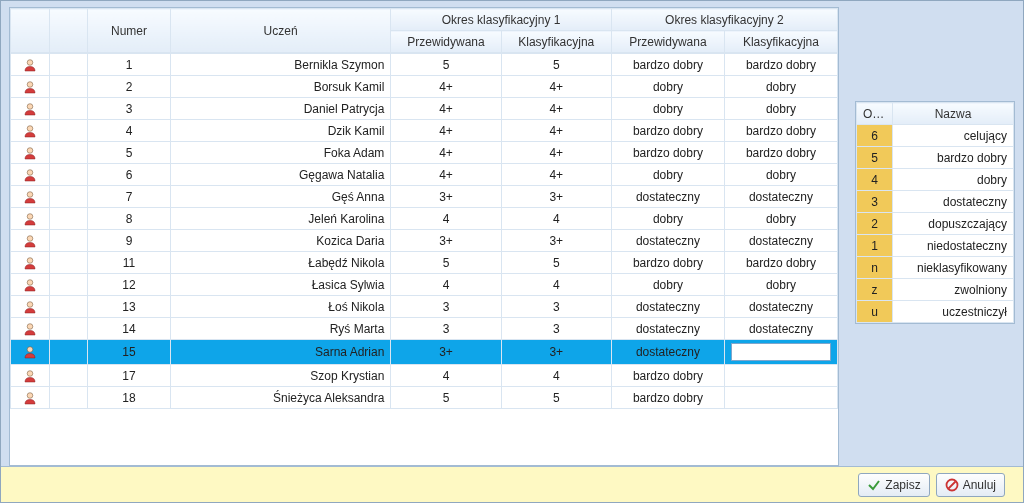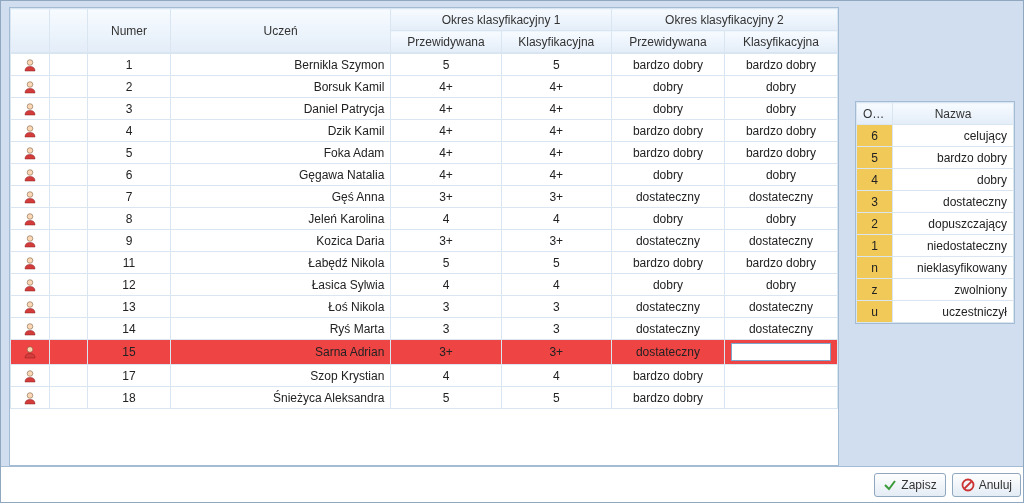--- a/index.html
+++ b/index.html
@@ -20,28 +20,28 @@
   td.name { text-align: right; padding-left: 8px; }
   col.icon { width: 28px; }
   col.flag { width: 28px; }
   col.num { width: 60px; }
   col.name { width: 160px; }
   col.p1a { width: 80px; }
   col.p1b { width: 80px; }
   col.p2a { width: 82px; }
   col.p2b { width: 82px; }
   .student-icon svg { display: block; margin: 0 auto; }
-  tr.active td { background: #ef4444; }
+  tr.active td { background: #0ea5e9; }
   .editcell { border: 1px solid #7ea6cc; background: #fff; height: 18px; width: 100%; }
   .side { width: 160px; display: flex; flex-direction: column; padding-top: 94px; }
   .legend { border: 1px solid #a3bbd3; background: #fff; }
   .legend table { width: 100%; }
   .legend td.code { background: #f1c959; width: 36px; text-align: center; font-weight: normal; }
   .legend td.lname { text-align: right; padding-left: 8px; }
-  .footer { height: 36px; border-top: 1px solid #a3bbd3; background: #ffffff; display: flex; align-items: center; justify-content: flex-end; padding: 0 2px; gap: 6px; }
+  .footer { height: 36px; border-top: 1px solid #a3bbd3; background: #fef9c3; display: flex; align-items: center; justify-content: flex-end; padding: 0 18px; gap: 6px; }
   .btn { height: 24px; padding: 0 8px; border: 1px solid #8fa7bf; border-radius: 3px; background: linear-gradient(#fefefe,#e4ecf5); display: flex; align-items: center; gap: 4px; cursor: pointer; color: #333; }
   .btn svg { display: block; }
 </style>
 </head>
 <body>
 
 <div class="window">
 
   <div class="body">
     <div class="main">

